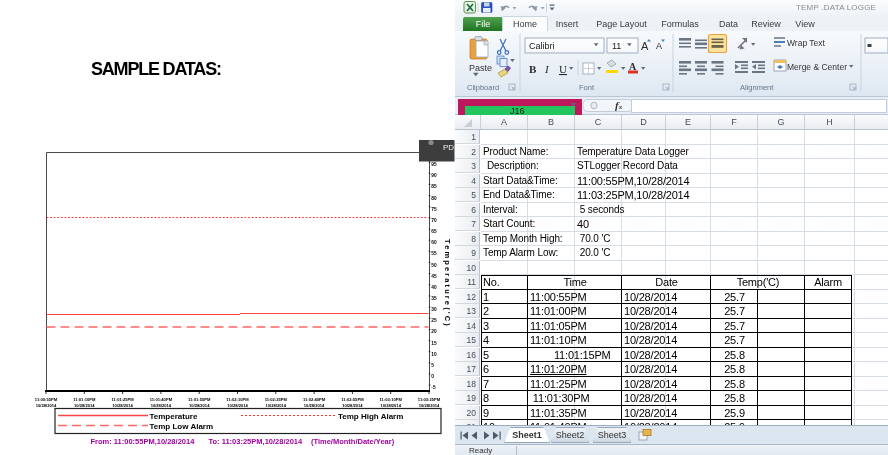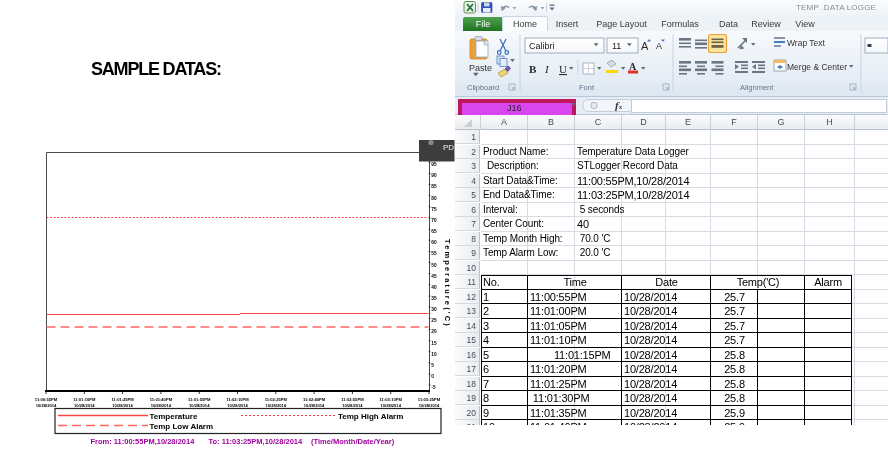--- a/index.html
+++ b/index.html
@@ -8,21 +8,21 @@
   
   #xl{position:absolute;left:455px;top:0;width:433px;height:455px;background:#fff;}
   #titlebar{position:absolute;left:0;top:0;width:433px;height:16px;background:linear-gradient(#fbfcfd,#eef3f8);}
   #titletext{position:absolute;left:341px;top:3px;font-size:8px;color:#8a8a8a;letter-spacing:0.2px;}
   #tabrow{position:absolute;left:0;top:16px;width:433px;height:15px;background:#edf2f7;}
   .tab{position:absolute;top:1px;height:14px;font-size:9px;color:#3a3a3a;text-align:center;line-height:14px;}
   #filetab{left:8px;width:40px;background:linear-gradient(#4fa14f,#1f7420);color:#fff;border-radius:2px 2px 0 0;}
   #hometab{left:47px;width:44px;background:#fafcfd;border:1px solid #c9d5e1;border-bottom:none;border-radius:2px 2px 0 0;top:0px;height:15px;line-height:15px;}
   
   #fbar{position:absolute;left:0;top:97px;width:433px;height:17px;background:#e7edf4;border-bottom:1px solid #b9c6d4;}
-  #namebox{position:absolute;left:3px;top:2px;width:110px;height:12px;background:#d946ef;border:4px solid #be185d;font-size:9px;color:#222;}
+  #namebox{position:absolute;left:3px;top:2px;width:110px;height:12px;background:#22c55e;border:7px solid #be185d;font-size:9px;color:#222;}
   
   #grid{position:absolute;left:0;top:115px;width:433px;height:310px;background:#fff;overflow:hidden;}
   .colhead{position:absolute;top:0;height:14px;background:linear-gradient(#fafbfc,#e9ecf0);border-right:1px solid #c9d0d9;border-bottom:1px solid #b9c1cc;font-size:9px;color:#414d5c;text-align:center;line-height:14px;}
   .rowhead{position:absolute;left:0;width:25px;height:14px;background:linear-gradient(90deg,#fafbfc,#e9ecf0);border-right:1px solid #b9c1cc;border-bottom:1px solid #d3d9e0;font-size:8.5px;color:#414d5c;text-align:right;line-height:14px;padding-right:3px;box-sizing:border-box;}
   .cell{position:absolute;font-size:10px;letter-spacing:-0.1px;color:#000;line-height:14px;white-space:nowrap;}
   .num{font-size:11px;letter-spacing:-0.2px;}
   .gl-v{position:absolute;top:15px;width:1px;background:#d7dde5;}
   .gl-h{position:absolute;left:26px;height:1px;background:#d7dde5;}
   
   #sheetbar{position:absolute;left:0;top:425px;width:433px;height:19px;background:#dce6f0;border-top:1px solid #9eadbd;}
@@ -414,21 +414,21 @@
         <div class="cell" style="left:28px;top:29.5px;">Product Name:</div>
         <div class="cell" style="left:122px;top:29.5px;">Temperature Data Logger</div>
         <div class="cell" style="left:32px;top:44.0px;">Description:</div>
         <div class="cell" style="left:122px;top:44.0px;">STLogger Record Data</div>
         <div class="cell" style="left:28px;top:58.5px;">Start Data&amp;Time:</div>
         <div class="cell num" style="left:122px;top:58.5px;text-align:center;">11:00:55PM,10/28/2014</div>
         <div class="cell" style="left:28px;top:73.0px;">End Data&amp;Time:</div>
         <div class="cell num" style="left:122px;top:73.0px;">11:03:25PM,10/28/2014</div>
         <div class="cell" style="left:28px;top:87.5px;">Interval:</div>
         <div class="cell" style="left:122px;top:87.5px;">&nbsp;5 seconds</div>
-        <div class="cell" style="left:28px;top:102.0px;">Center Count:</div>
+        <div class="cell" style="left:28px;top:102.0px;">Start Count:</div>
         <div class="cell num" style="left:122px;top:102.0px;">40</div>
         <div class="cell" style="left:28px;top:116.5px;">Temp Month High:</div>
         <div class="cell" style="left:122px;top:116.5px;">&nbsp;70.0 'C</div>
         <div class="cell" style="left:28px;top:131.0px;">Temp Alarm Low:</div>
         <div class="cell" style="left:122px;top:131.0px;">&nbsp;20.0 'C</div>
         <div class="cell num" style="left:28px;top:160.0px;">No.</div>
         <div class="cell num" style="left:73px;width:94px;text-align:center;top:160.0px;">Time</div>
         <div class="cell num" style="left:167px;width:89px;text-align:center;top:160.0px;">Date</div>
         <div class="cell num" style="left:256px;width:94px;text-align:center;top:160.0px;">Temp('C)</div>
         <div class="cell num" style="left:350px;width:46px;text-align:center;top:160.0px;">Alarm</div>
@@ -446,21 +446,21 @@
         <div class="cell num" style="left:256px;width:47px;text-align:center;top:203.5px;">25.7</div>
         <div class="cell num" style="left:28px;top:218.0px;">4</div>
         <div class="cell num" style="left:75px;top:218.0px;">11:01:10PM</div>
         <div class="cell num" style="left:169px;top:218.0px;">10/28/2014</div>
         <div class="cell num" style="left:256px;width:47px;text-align:center;top:218.0px;">25.7</div>
         <div class="cell num" style="left:28px;top:232.5px;">5</div>
         <div class="cell num" style="left:75px;top:232.5px;margin-left:24px;">11:01:15PM</div>
         <div class="cell num" style="left:169px;top:232.5px;">10/28/2014</div>
         <div class="cell num" style="left:256px;width:47px;text-align:center;top:232.5px;">25.8</div>
         <div class="cell num" style="left:28px;top:247.0px;">6</div>
-        <div class="cell num" style="left:75px;top:247.0px;">11:01:20PM</div>
+        <div class="cell num" style="left:75px;top:247.0px;text-decoration:underline;">11:01:20PM</div>
         <div class="cell num" style="left:169px;top:247.0px;">10/28/2014</div>
         <div class="cell num" style="left:256px;width:47px;text-align:center;top:247.0px;">25.8</div>
         <div class="cell num" style="left:28px;top:261.5px;">7</div>
         <div class="cell num" style="left:75px;top:261.5px;">11:01:25PM</div>
         <div class="cell num" style="left:169px;top:261.5px;">10/28/2014</div>
         <div class="cell num" style="left:256px;width:47px;text-align:center;top:261.5px;">25.8</div>
         <div class="cell num" style="left:28px;top:276.0px;">8</div>
         <div class="cell num" style="left:75px;top:276.0px;">&nbsp;11:01:30PM</div>
         <div class="cell num" style="left:169px;top:276.0px;">10/28/2014</div>
         <div class="cell num" style="left:256px;width:47px;text-align:center;top:276.0px;">25.8</div>
@@ -484,14 +484,37 @@
         <div class="abs" style="left:26px;top:188.2px;width:371px;height:1px;background:#000;"></div>
         <div class="abs" style="left:26px;top:202.7px;width:371px;height:1px;background:#000;"></div>
         <div class="abs" style="left:26px;top:217.2px;width:371px;height:1px;background:#000;"></div>
         <div class="abs" style="left:26px;top:231.7px;width:371px;height:1px;background:#000;"></div>
         <div class="abs" style="left:26px;top:246.2px;width:371px;height:1px;background:#000;"></div>
         <div class="abs" style="left:26px;top:260.7px;width:371px;height:1px;background:#000;"></div>
         <div class="abs" style="left:26px;top:275.2px;width:371px;height:1px;background:#000;"></div>
         <div class="abs" style="left:26px;top:289.7px;width:371px;height:1px;background:#000;"></div>
         <div class="abs" style="left:26px;top:304.2px;width:371px;height:1px;background:#000;"></div>
       </div>
+    <div id="sheetbar">
+        <svg class="abs" style="left:5px;top:5px" width="42" height="9" viewBox="0 0 42 9">
+          <g fill="#4e5a66">
+            <rect x="0.5" y="0.5" width="1.2" height="8"></rect>
+            <path d="M8 0.5 L2.5 4.5 L8 8.5 z"></path>
+            <path d="M17 0.5 L11.5 4.5 L17 8.5 z"></path>
+            <path d="M24 0.5 L29.5 4.5 L24 8.5 z"></path>
+            <path d="M33 0.5 L38.5 4.5 L33 8.5 z"></path>
+            <rect x="39.5" y="0.5" width="1.2" height="8"></rect>
+          </g>
+        </svg>
+        <div class="stab" style="left:49px;width:46px;background:#fff;font-weight:bold;clip-path:polygon(14% 0,86% 0,100% 100%,0 100%);box-shadow:inset 0 0 0 1px #98a5b2;">Sheet1</div>
+        <div class="stab" style="left:96px;width:38px;background:linear-gradient(#f2f5f8,#ccd7e2);clip-path:polygon(12% 0,88% 0,100% 100%,0 100%);box-shadow:inset 0 0 0 1px #9aa8b7;">Sheet2</div>
+        <div class="stab" style="left:138px;width:38px;background:linear-gradient(#f2f5f8,#ccd7e2);clip-path:polygon(12% 0,88% 0,100% 100%,0 100%);box-shadow:inset 0 0 0 1px #9aa8b7;">Sheet3</div>
+        <div class="stab" style="left:180px;width:20px;"><svg width="14" height="12" viewBox="0 0 14 12" style="margin-top:2px">
+            <rect x="1" y="3" width="8" height="8" fill="#f4f7fa" stroke="#8894a4" stroke-width="0.8"></rect>
+            <rect x="5" y="0.5" width="8" height="6" fill="#e8b44c" stroke="#a87820" stroke-width="0.8"></rect>
+          </svg></div>
+      </div>
+    <div id="statusbar">
+        <span style="position:absolute;left:14px;top:1px;">Ready</span>
+        <div id="statussep"></div>
+      </div>
   </div>
 </div>
 
 </body></html>

